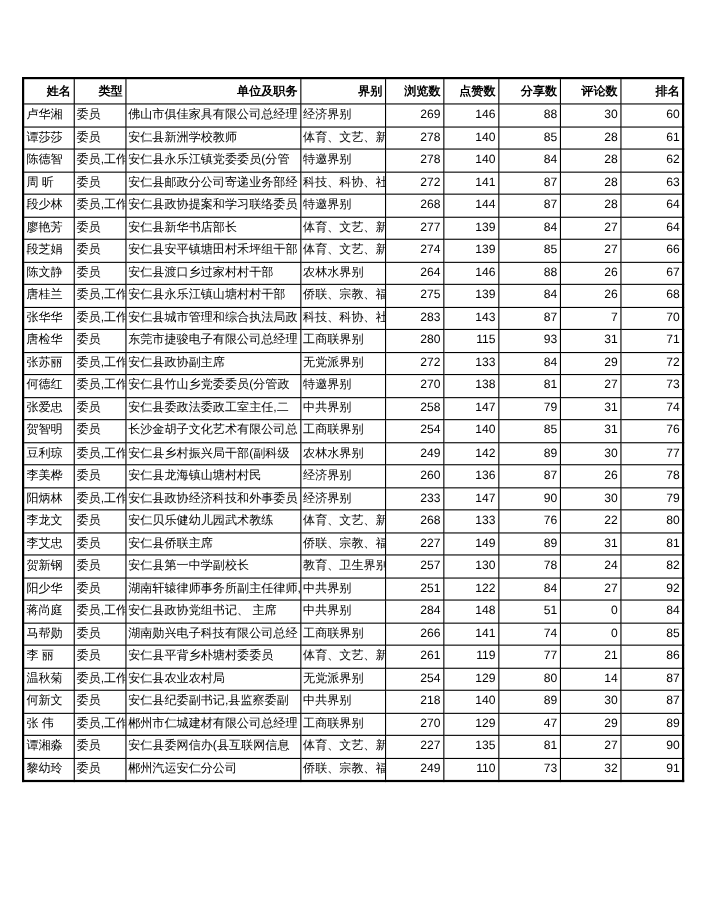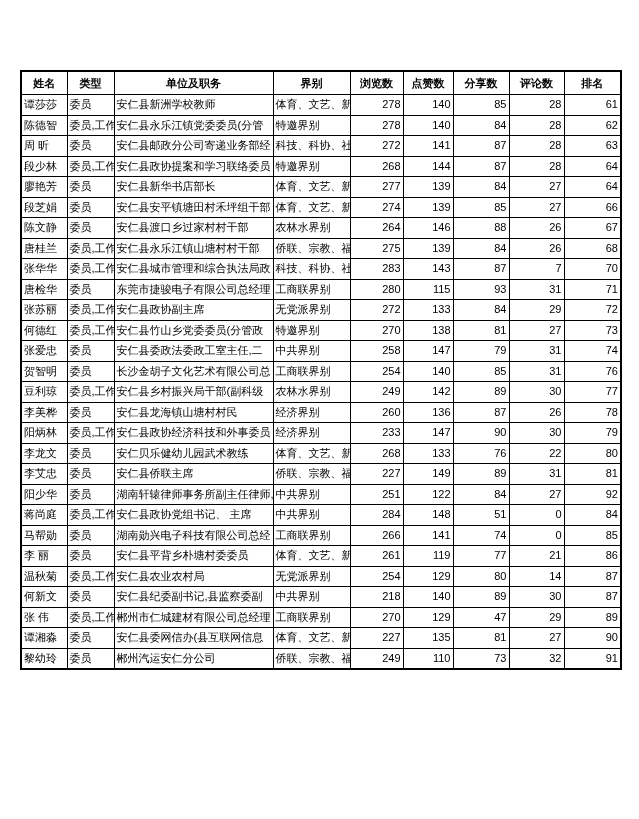--- a/index.html
+++ b/index.html
@@ -25,21 +25,21 @@
     border: 1px solid #000000;
     font-size: 11px;
     line-height: 13px;
     overflow: hidden;
     white-space: nowrap;
     padding: 0 2px;
     vertical-align: middle;
   }
   table.grid th {
     font-weight: bold;
-    text-align: center;
+    text-align: right;
     height: 22px;
   }
   table.grid td { height: 19.5px; }
   td.txt { text-align: left; }
   td.num { text-align: right; padding-right: 3px; }
 </style>
 </head>
 <body>
 
 <div class="page">
@@ -63,20 +63,31 @@
         <th>界别</th>
         <th>浏览数</th>
         <th>点赞数</th>
         <th>分享数</th>
         <th>评论数</th>
         <th>排名</th>
       </tr>
     </thead>
     <tbody>
         <tr>
+          <td class="txt">卢华湘</td>
+          <td class="txt">委员</td>
+          <td class="txt">佛山市俱佳家具有限公司总经理</td>
+          <td class="txt">经济界别</td>
+          <td class="num">269</td>
+          <td class="num">146</td>
+          <td class="num">88</td>
+          <td class="num">30</td>
+          <td class="num">60</td>
+        </tr>
+        <tr>
           <td class="txt">谭莎莎</td>
           <td class="txt">委员</td>
           <td class="txt">安仁县新洲学校教师</td>
           <td class="txt">体育、文艺、新闻</td>
           <td class="num">278</td>
           <td class="num">140</td>
           <td class="num">85</td>
           <td class="num">28</td>
           <td class="num">61</td>
         </tr>
@@ -272,20 +283,31 @@
           <td class="txt">委员</td>
           <td class="txt">安仁县侨联主席</td>
           <td class="txt">侨联、宗教、福利</td>
           <td class="num">227</td>
           <td class="num">149</td>
           <td class="num">89</td>
           <td class="num">31</td>
           <td class="num">81</td>
         </tr>
         <tr>
+          <td class="txt">贺新钢</td>
+          <td class="txt">委员</td>
+          <td class="txt">安仁县第一中学副校长</td>
+          <td class="txt">教育、卫生界别</td>
+          <td class="num">257</td>
+          <td class="num">130</td>
+          <td class="num">78</td>
+          <td class="num">24</td>
+          <td class="num">82</td>
+        </tr>
+        <tr>
           <td class="txt">阳少华</td>
           <td class="txt">委员</td>
           <td class="txt">湖南轩辕律师事务所副主任律师,</td>
           <td class="txt">中共界别</td>
           <td class="num">251</td>
           <td class="num">122</td>
           <td class="num">84</td>
           <td class="num">27</td>
           <td class="num">92</td>
         </tr>

